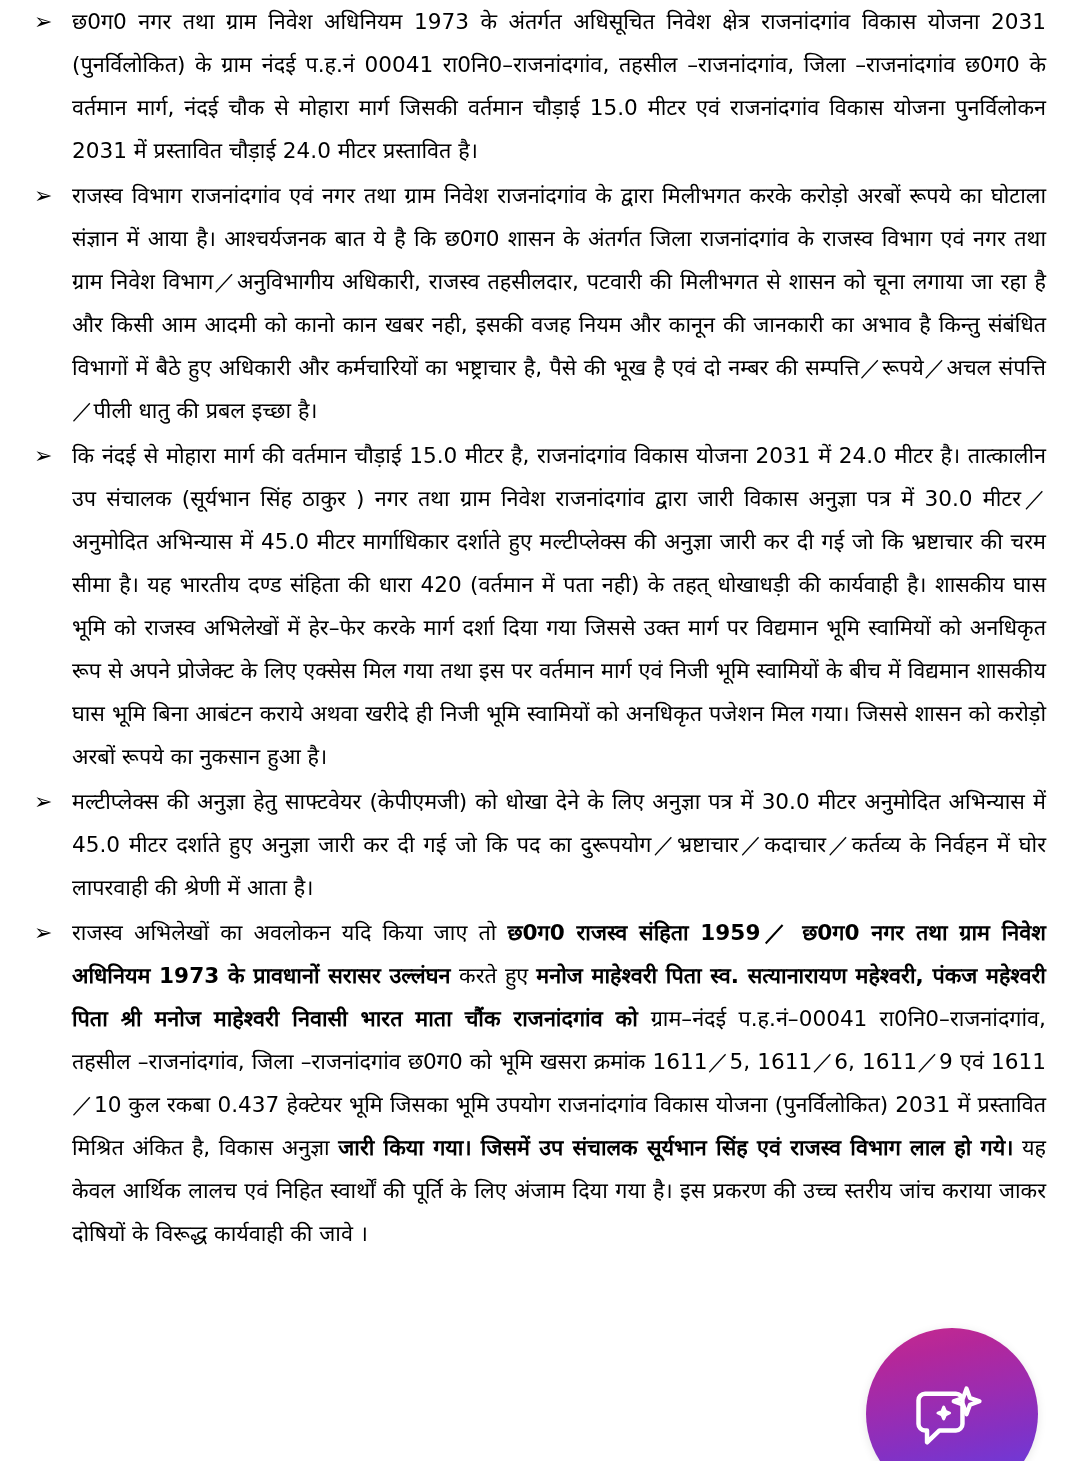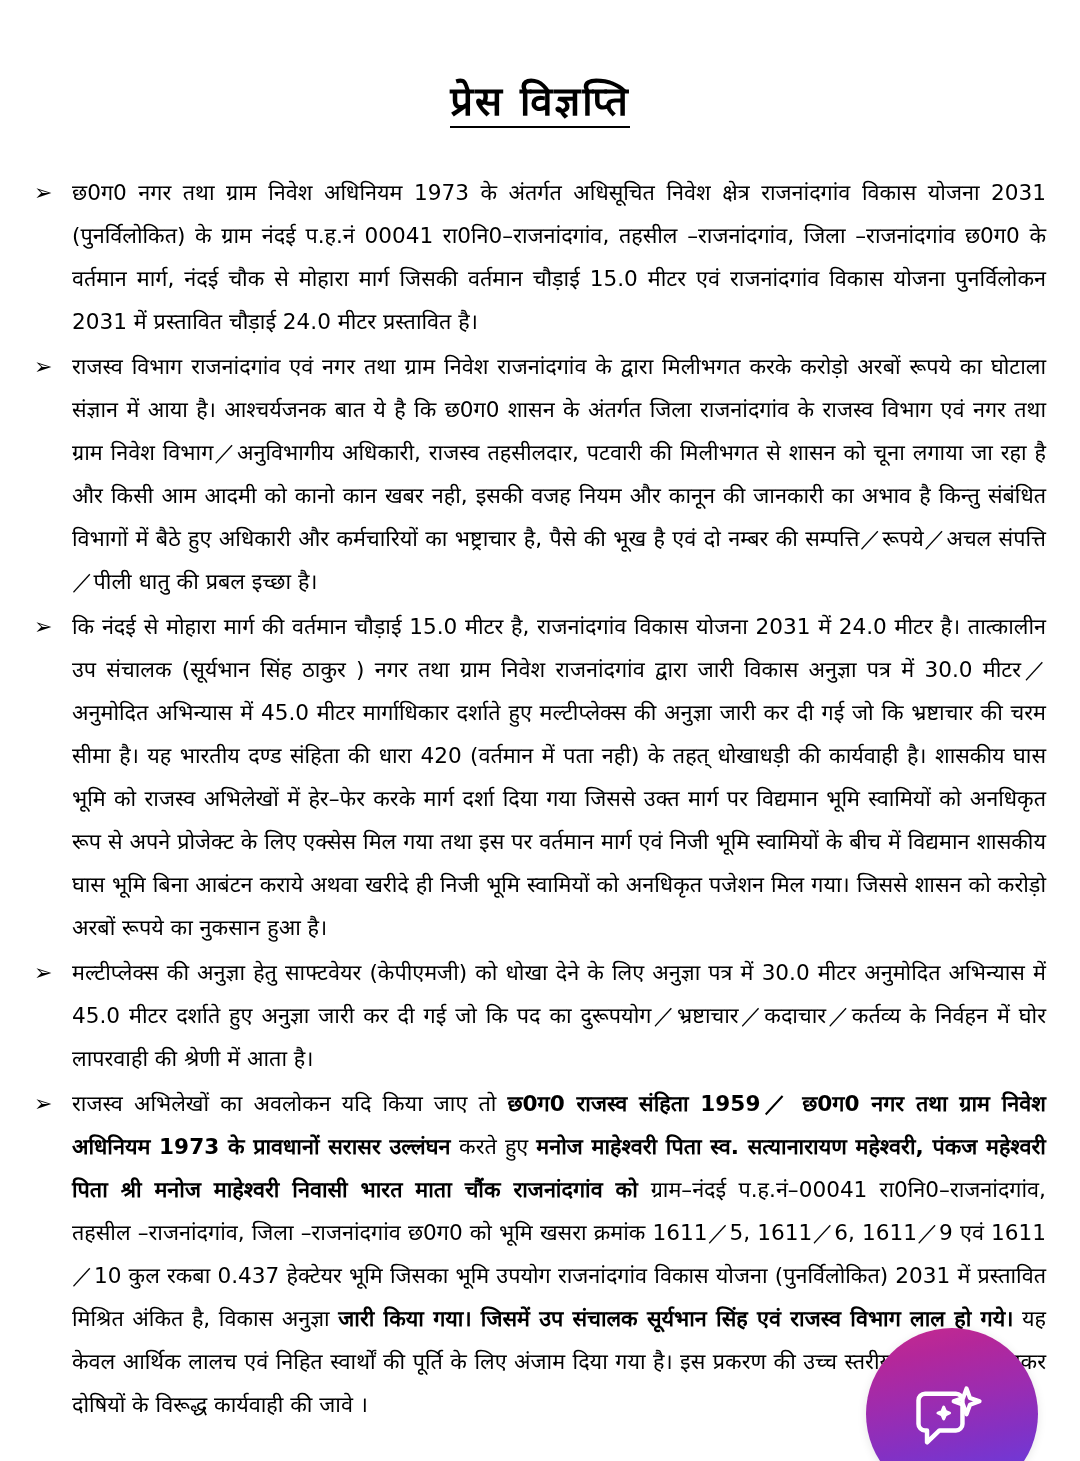--- a/index.html
+++ b/index.html
@@ -105,23 +105,20 @@
     height: 84px;
     display: block;
     transform: translate(-2px, 4px);
   }
 </style>
 </head>
 <body>
 
 <div class="page">
 
-  <div class="doc-title-wrap">
-    <h1 class="doc-title">प्रेस विज्ञप्ति</h1>
-  </div>
 
   <div class="body-list">
       <div class="para">
         <span class="bullet">➢</span>
         <span class="ptext"><span>छ0ग0 नगर तथा ग्राम निवेश अधिनियम 1973 के अंतर्गत अधिसूचित निवेश क्षेत्र राजनांदगांव विकास योजना 2031 (पुनर्विलोकित) के ग्राम नंदई प.ह.नं 00041 रा0नि0–राजनांदगांव, तहसील –राजनांदगांव, जिला –राजनांदगांव छ0ग0 के वर्तमान मार्ग, नंदई चौक से मोहारा मार्ग जिसकी वर्तमान चौड़ाई 15.0 मीटर एवं राजनांदगांव विकास योजना पुनर्विलोकन 2031 में प्रस्तावित चौड़ाई 24.0 मीटर प्रस्तावित है।</span></span>
       </div>
       <div class="para">
         <span class="bullet">➢</span>
         <span class="ptext"><span>राजस्व विभाग राजनांदगांव एवं नगर तथा ग्राम निवेश राजनांदगांव के द्वारा मिलीभगत करके करोड़ो अरबों रूपये का घोटाला संज्ञान में आया है। आश्चर्यजनक बात ये है कि छ0ग0 शासन के अंतर्गत जिला राजनांदगांव के राजस्व विभाग एवं नगर तथा ग्राम निवेश विभाग／अनुविभागीय अधिकारी, राजस्व तहसीलदार, पटवारी की मिलीभगत से शासन को चूना लगाया जा रहा है और किसी आम आदमी को कानो कान खबर नही, इसकी वजह नियम और कानून की जानकारी का अभाव है किन्तु संबंधित विभागों में बैठे हुए अधिकारी और कर्मचारियों का भष्ट्राचार है, पैसे की भूख है एवं दो नम्बर की सम्पत्ति／रूपये／अचल संपत्ति／पीली धातु की प्रबल इच्छा है।</span></span>
       </div>

